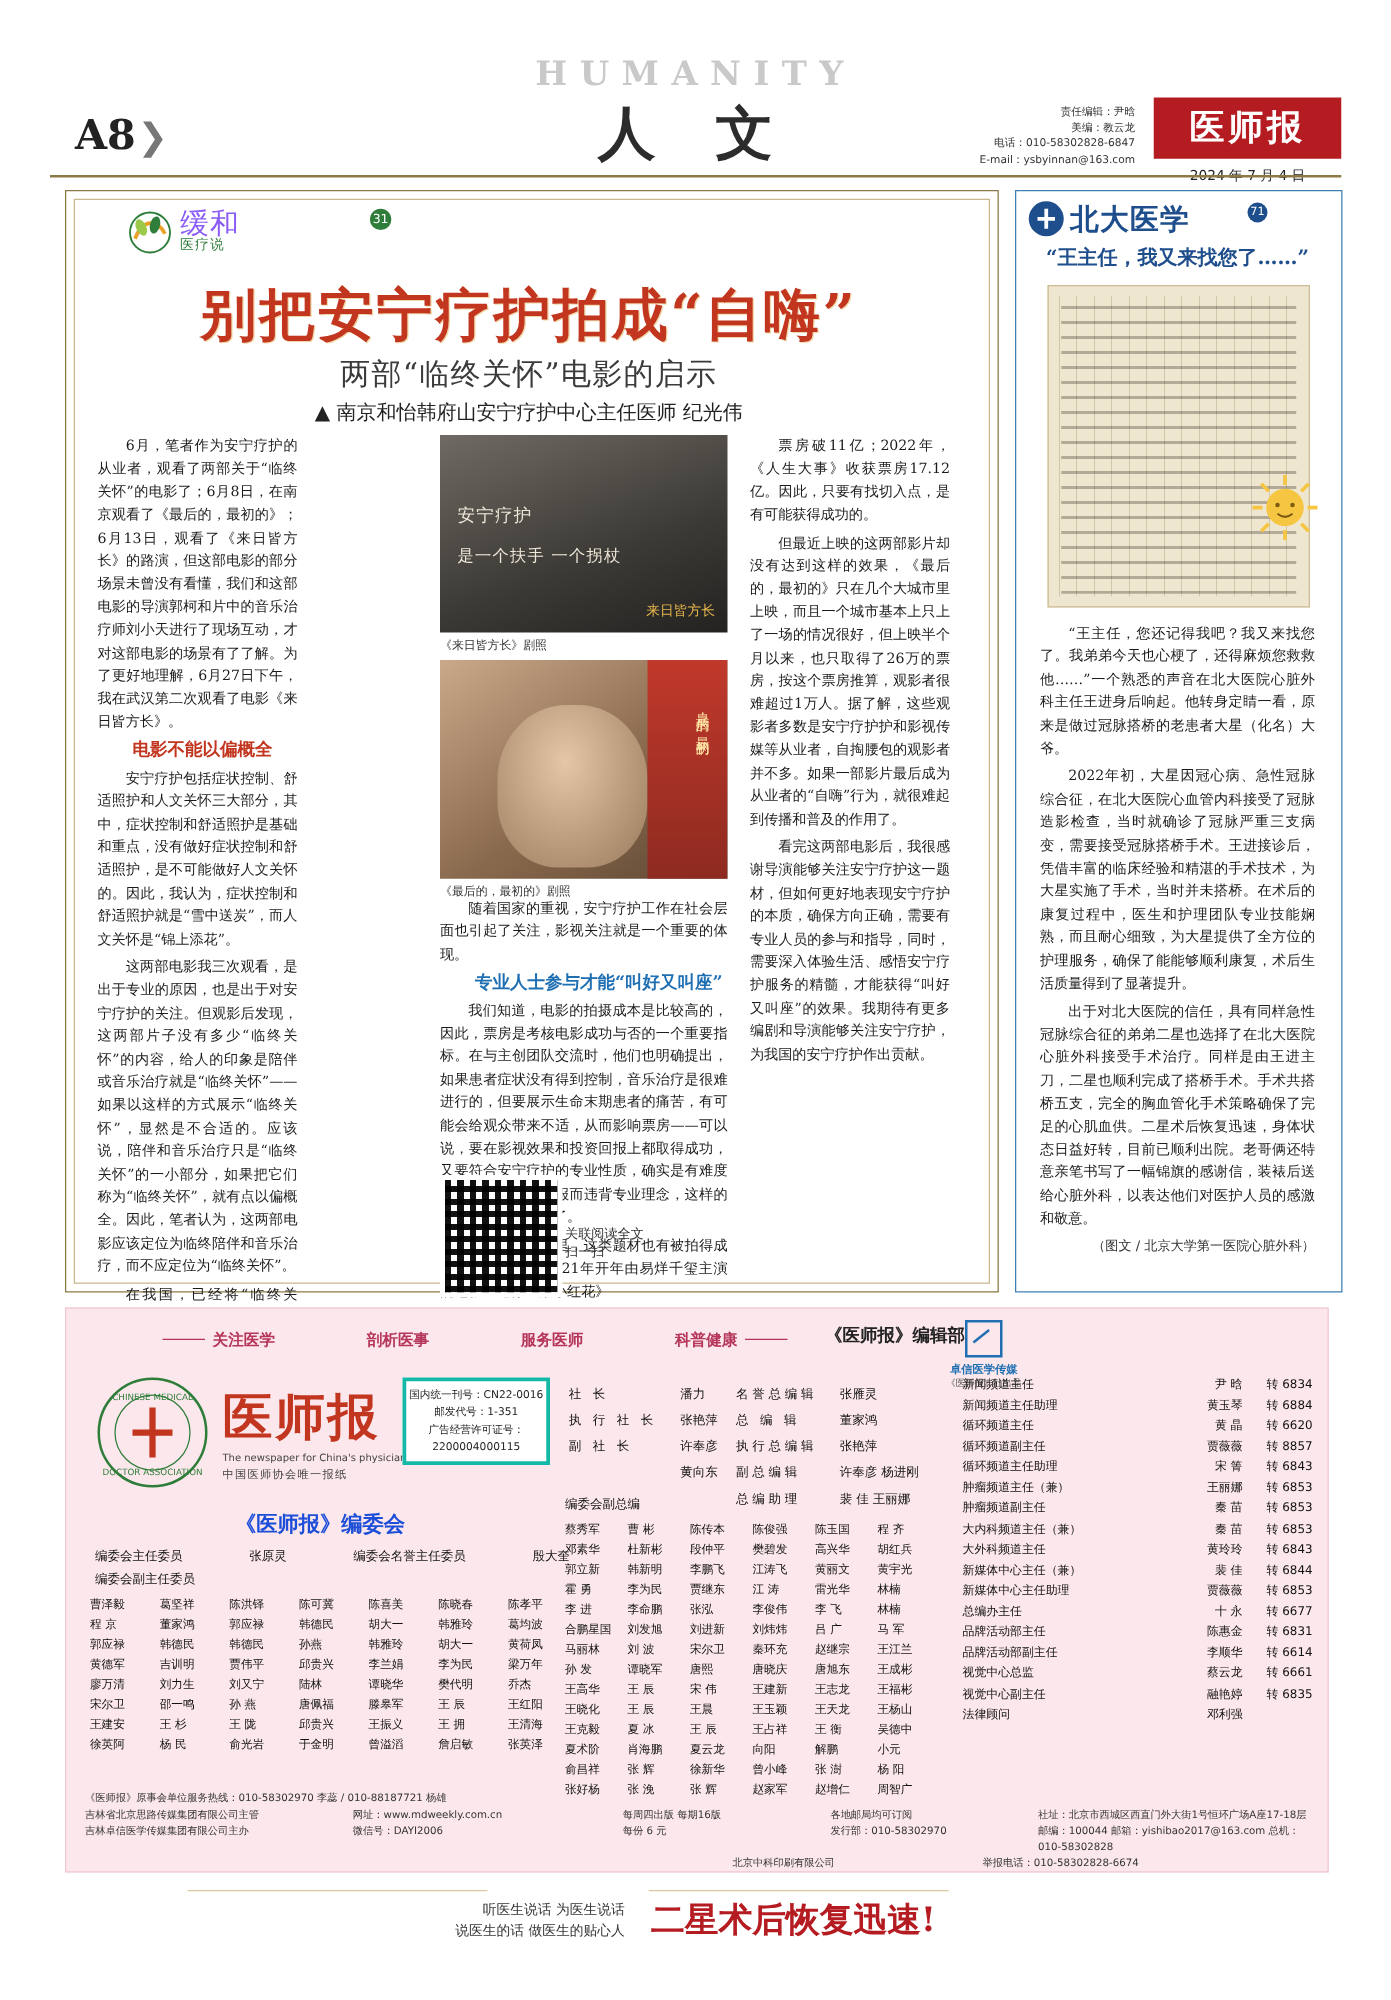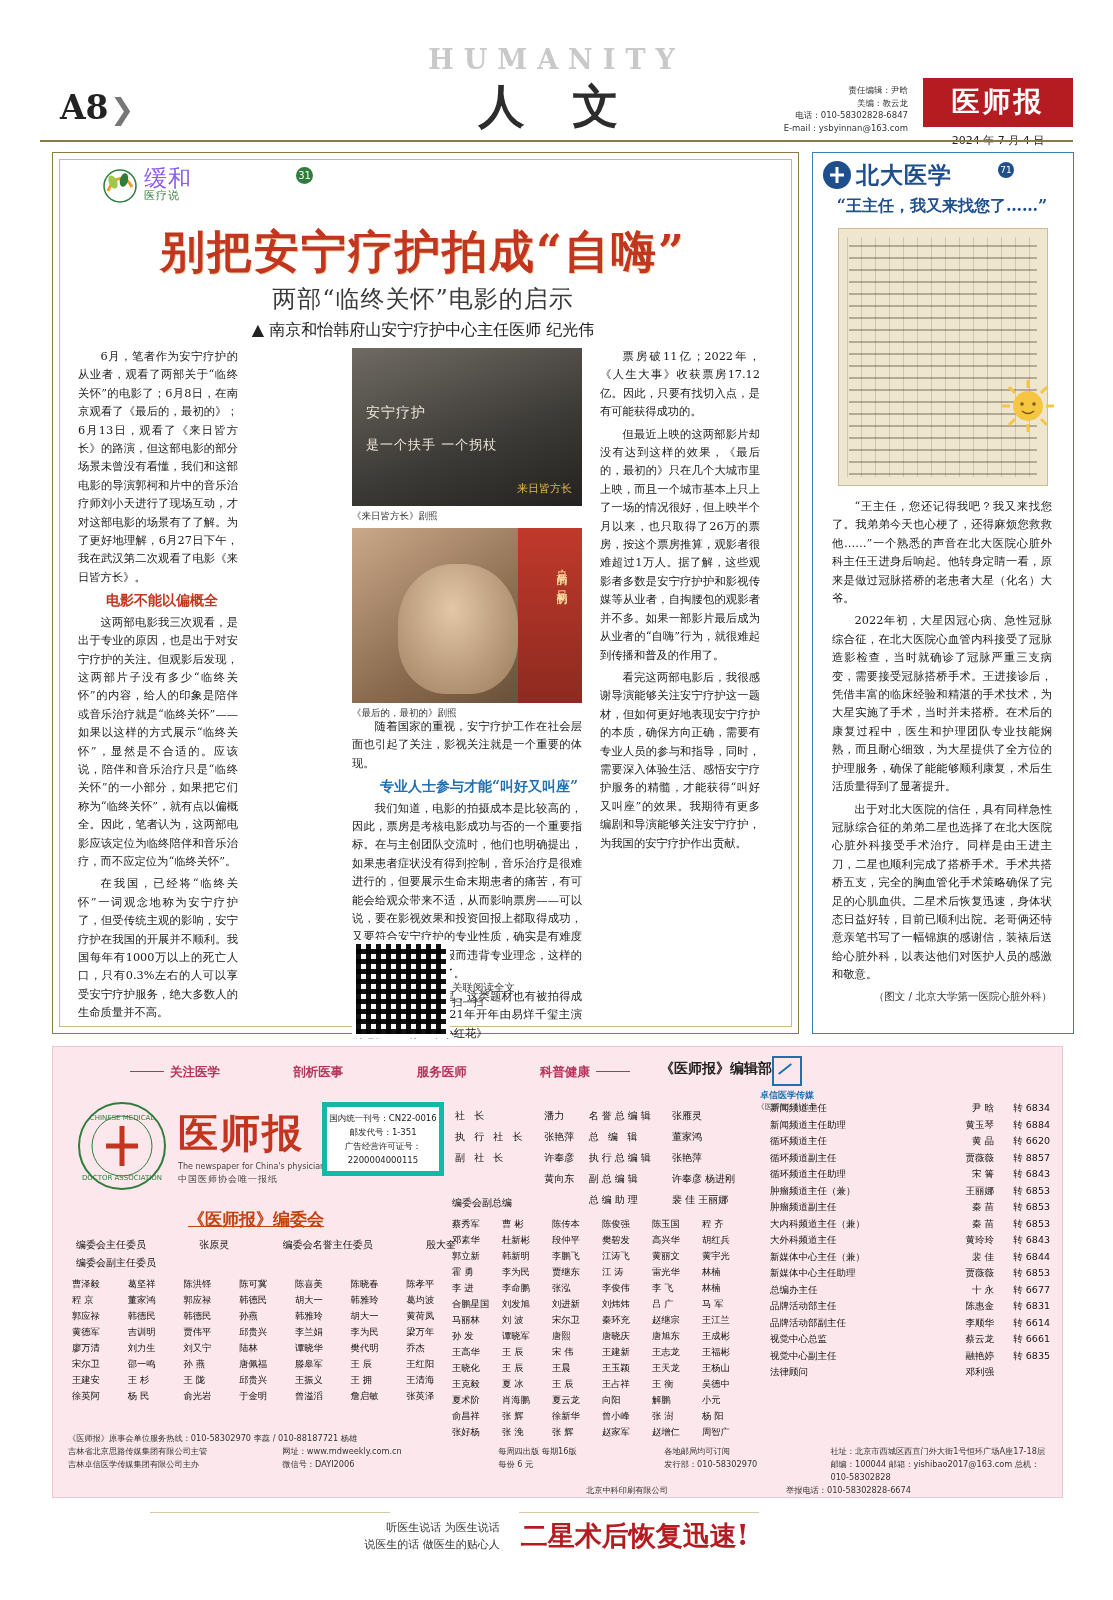--- a/index.html
+++ b/index.html
@@ -137,35 +137,35 @@
   .b-zx .t1{font-size:9px;color:#1f6fb2;margin-top:3px;font-weight:700;}
   .b-zx .t2{font-size:7.5px;color:#555;}
 
   .cmda{position:absolute;left:76px;top:1100px;width:92px;height:92px;}
   .ysb{position:absolute;left:178px;top:1106px;width:160px;}
   .ysb-main{font-size:40px;font-weight:700;color:#c2351f;letter-spacing:2px;
     font-family:"DejaVu Serif","Liberation Serif",serif;}
   .ysb-en{font-size:8px;color:#444;margin-top:1px;}
   .ysb-cn{font-size:9px;color:#444;margin-top:2px;letter-spacing:1px;}
 
-  .regbox{position:absolute;left:322px;top:1102px;width:108px;border:5px solid #14b8a6;
+  .regbox{position:absolute;left:322px;top:1102px;width:108px;border:3px solid #14b8a6;
     background:#fff;font-size:8.5px;line-height:14px;text-align:center;padding:4px 2px;color:#222;}
 
   .staff{position:absolute;left:452px;top:1104px;width:300px;font-size:10px;line-height:17px;color:#111;}
   .staff td{padding-right:8px;white-space:nowrap;}
   .staff .lbl{letter-spacing:3px;}
 
   .dept{position:absolute;left:770px;top:1100px;width:280px;font-size:9.5px;line-height:16.5px;color:#111;}
   .dept table{border-collapse:collapse;width:100%;}
   .dept td{padding:0;white-space:nowrap;}
   .dept .nm{text-align:right;padding-left:6px;}
   .dept .ext{text-align:right;width:56px;}
 
   .boardtitle{position:absolute;left:76px;top:1208px;width:360px;text-align:center;font-size:17px;
-    font-weight:700;color:#c2410c;font-family:"DejaVu Serif","Liberation Serif",serif;text-decoration:underline;}
+    font-weight:700;color:#1d4ed8;font-family:"DejaVu Serif","Liberation Serif",serif;}
   .boardrow{position:absolute;left:76px;top:1238px;width:380px;display:flex;justify-content:space-between;
     font-size:10px;color:#111;}
   .boardrow2{position:absolute;left:76px;top:1256px;width:380px;font-size:10px;color:#111;}
   .names{position:absolute;left:72px;top:1276px;width:390px;font-size:9.3px;line-height:16px;color:#111;}
   .names .r{display:flex;justify-content:space-between;}
   .names .r span{flex:1;text-align:left;}
 
   .vicetitle{position:absolute;left:452px;top:1196px;font-size:10px;color:#111;}
   .vnames{position:absolute;left:452px;top:1216px;width:300px;font-size:9.3px;line-height:16px;color:#111;}
   .vnames .r{display:flex;justify-content:space-between;}
@@ -226,20 +226,21 @@
     <div class="hline-num">31</div>
   </div>
 
   <div class="headline">别把安宁疗护拍成“自嗨”</div>
   <div class="subhead">两部“临终关怀”电影的启示</div>
   <div class="byline">▲ 南京和怡韩府山安宁疗护中心主任医师 纪光伟</div>
 
   <div class="col col1">
     <p>6月，笔者作为安宁疗护的从业者，观看了两部关于“临终关怀”的电影了；6月8日，在南京观看了《最后的，最初的》；6月13日，观看了《来日皆方长》的路演，但这部电影的部分场景未曾没有看懂，我们和这部电影的导演郭柯和片中的音乐治疗师刘小天进行了现场互动，才对这部电影的场景有了了解。为了更好地理解，6月27日下午，我在武汉第二次观看了电影《来日皆方长》。</p>
     <p class="sechead">电影不能以偏概全</p>
+    <p>安宁疗护包括症状控制、舒适照护和人文关怀三大部分，其中，症状控制和舒适照护是基础和重点，没有做好症状控制和舒适照护，是不可能做好人文关怀的。因此，我认为，症状控制和舒适照护就是“雪中送炭”，而人文关怀是“锦上添花”。</p>
     <p>这两部电影我三次观看，是出于专业的原因，也是出于对安宁疗护的关注。但观影后发现，这两部片子没有多少“临终关怀”的内容，给人的印象是陪伴或音乐治疗就是“临终关怀”——如果以这样的方式展示“临终关怀”，显然是不合适的。应该说，陪伴和音乐治疗只是“临终关怀”的一小部分，如果把它们称为“临终关怀”，就有点以偏概全。因此，笔者认为，这两部电影应该定位为临终陪伴和音乐治疗，而不应定位为“临终关怀”。</p>
     <p>在我国，已经将“临终关怀”一词观念地称为安宁疗护了，但受传统主观的影响，安宁疗护在我国的开展并不顺利。我国每年有1000万以上的死亡人口，只有0.3%左右的人可以享受安宁疗护服务，绝大多数人的生命质量并不高。</p>
   </div>
 
   <div class="photo1">
     <div class="ptxt">安宁疗护</div>
     <div class="ptxt2">是一个扶手 一个拐杖</div>
     <div class="brand">来日皆方长</div>
   </div>
   <div class="cap cap1">《来日皆方长》剧照</div>

